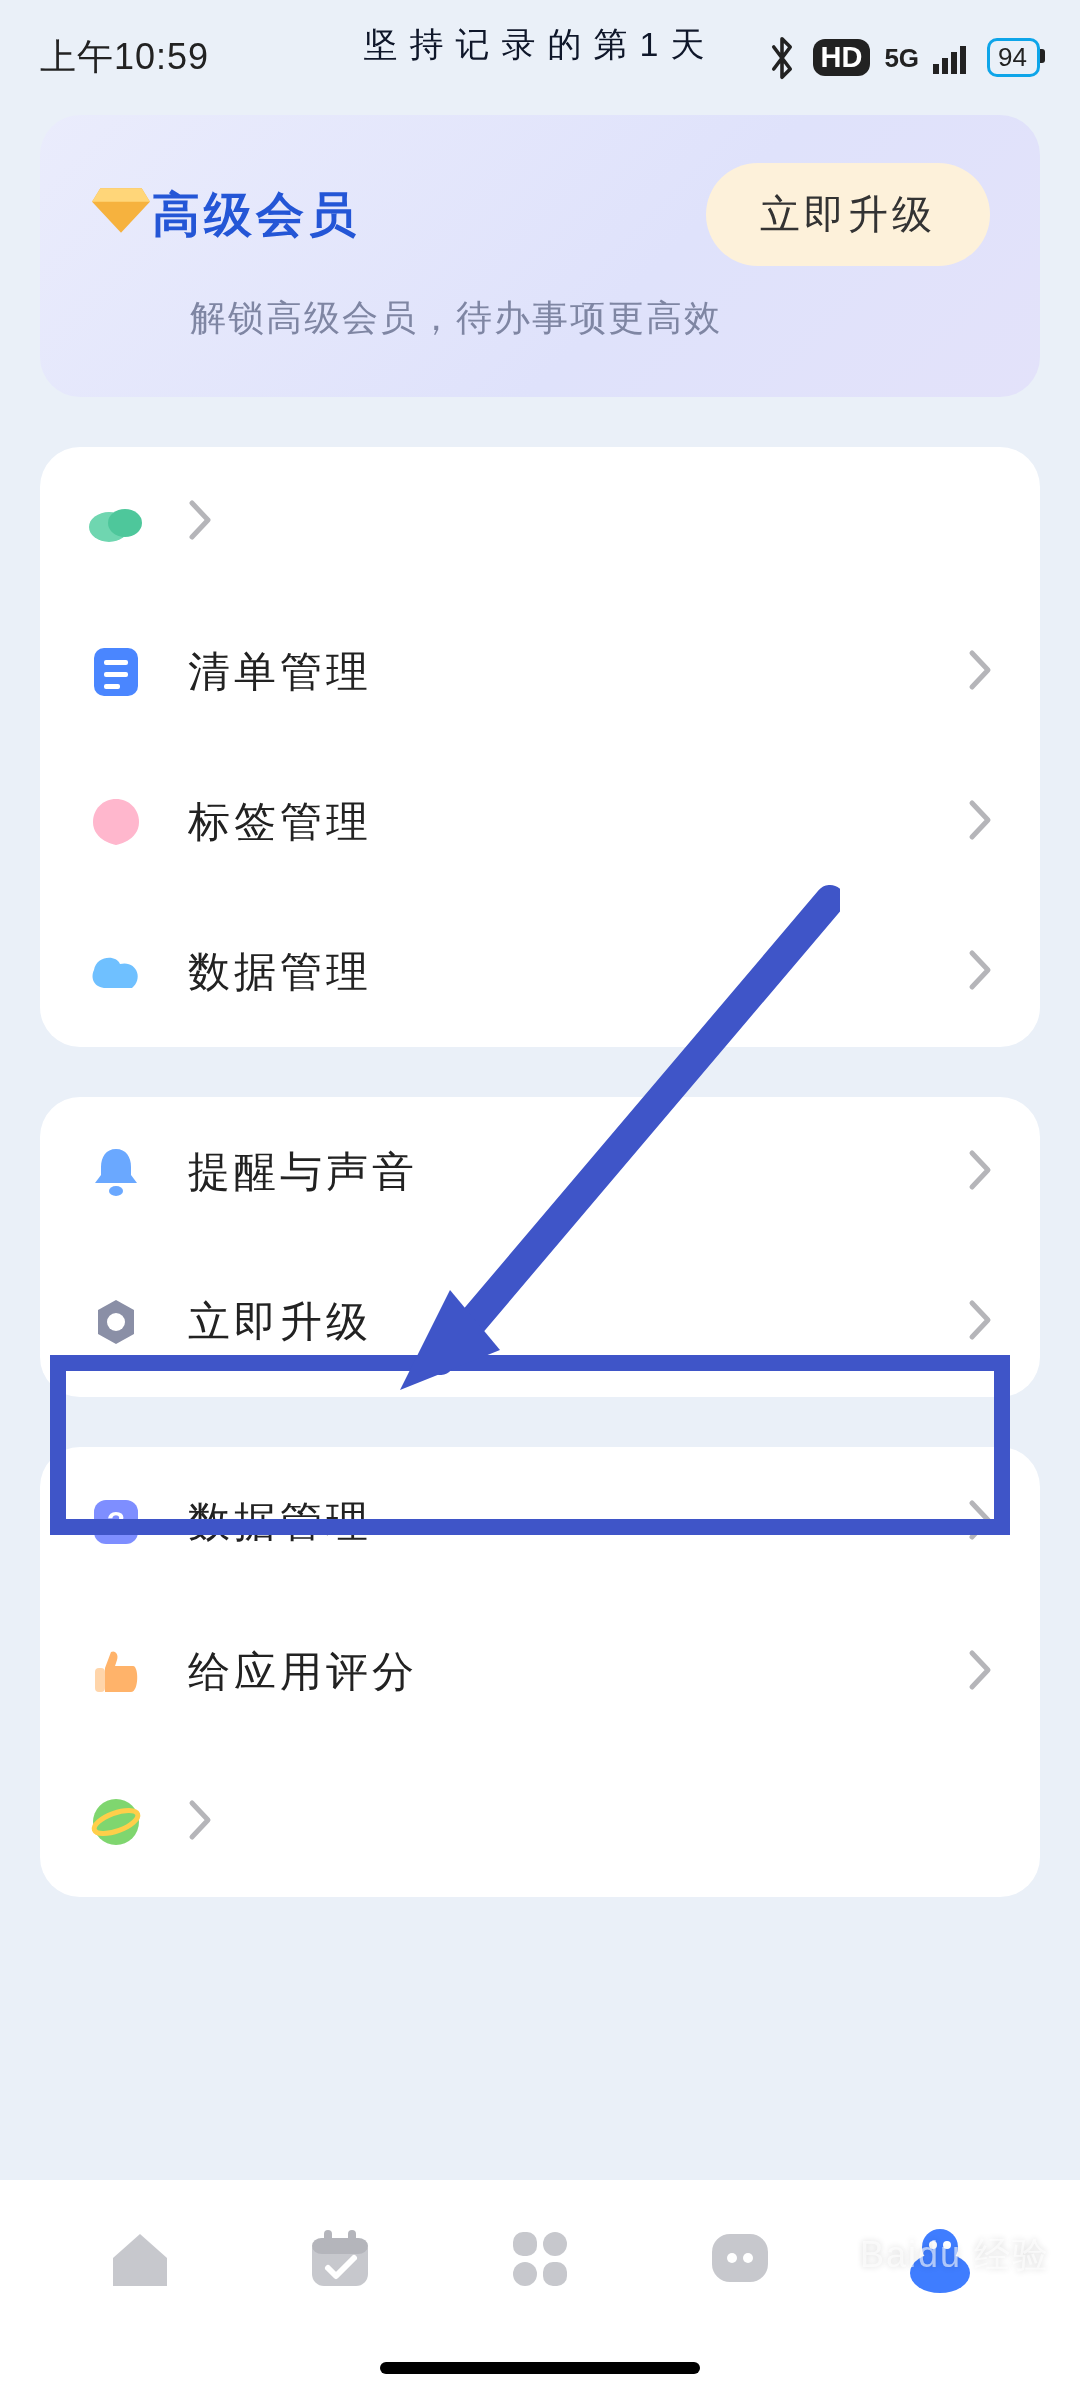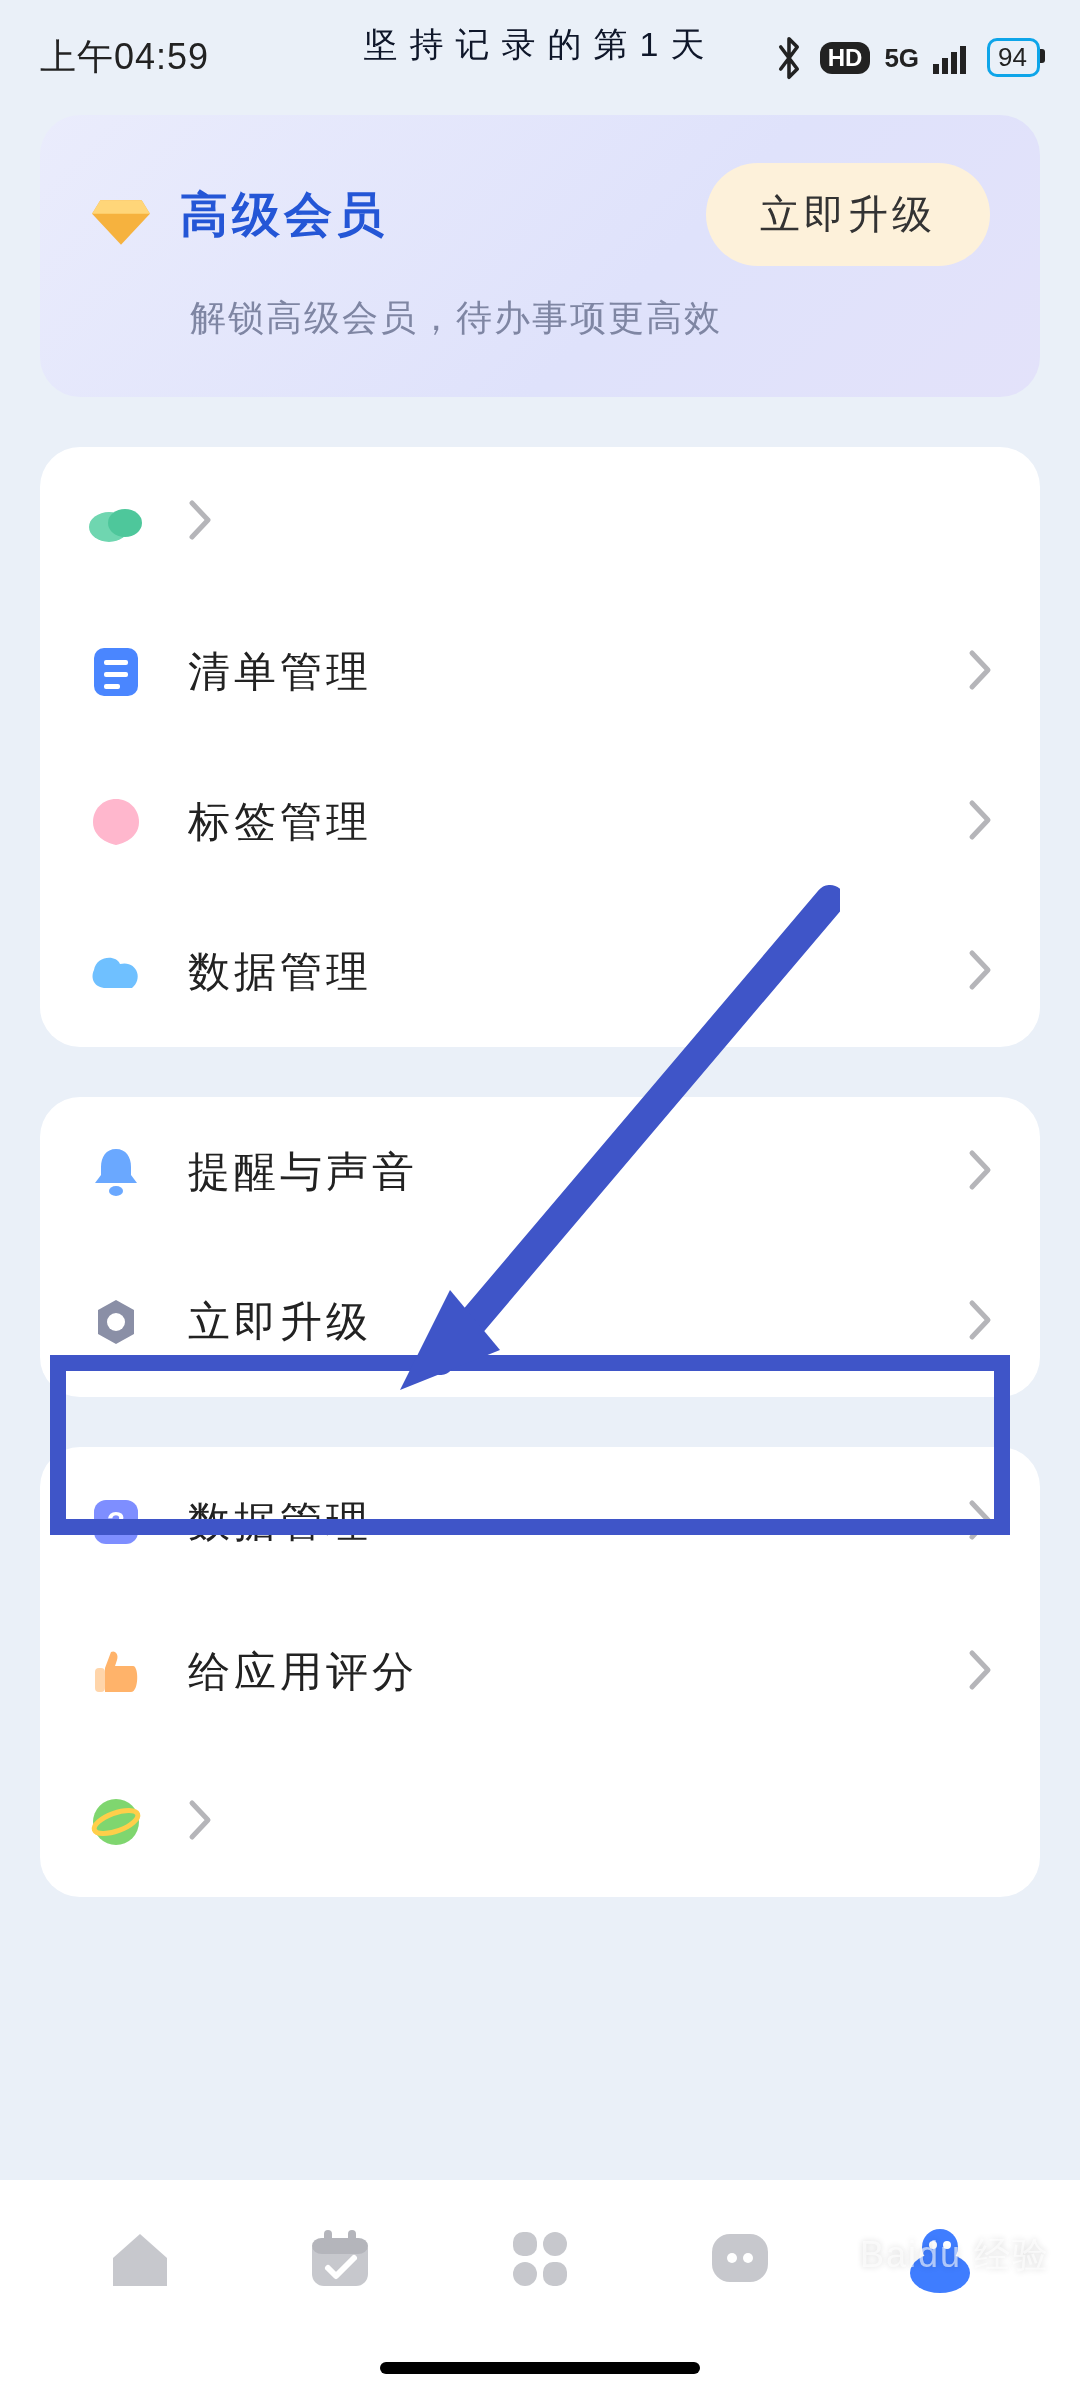--- a/index.html
+++ b/index.html
@@ -44,21 +44,21 @@
     display: flex;
     flex-direction: column;
     gap: 28px;
     margin-bottom: 50px;
   }
   .premium-top {
     display: flex;
     align-items: center;
     justify-content: space-between;
   }
-  .premium-left { display: flex; align-items: flex-end; gap: 28px; }
+  .premium-left { display: flex; align-items: flex-start; }
   .premium-title {
     color: #2456d6;
     font-size: 48px;
     font-weight: 700;
     letter-spacing: 4px;
   }
   .premium-sub {
     color: #7f86a3;
     font-size: 36px;
     padding-left: 100px;
@@ -147,29 +147,29 @@
     color: rgba(255,255,255,0.6);
     font-size: 36px;
     text-shadow: 0 0 6px rgba(0,0,0,0.15);
     letter-spacing: 2px;
   }
 </style>
 </head>
 <body>
 
 <div class="status-bar">
-  <div class="status-left">上午04:59</div>
+  <div class="status-left">上午10:59</div>
   <div class="status-tagline">坚持记录的第1天</div>
   <div class="status-right">
     <span class="sb-ic">
       <svg width="34" height="44" viewBox="0 0 24 32">
           <path d="M6 8 L18 24 L12 30 L12 2 L18 8 L6 24" fill="none" stroke="#222" stroke-width="2.6" stroke-linejoin="round" stroke-linecap="round"></path>
         </svg>
     </span>
-    <span class="sb-ic" style="background:#222;color:#fff;border-radius:12px;padding:2px 8px;font-size:24px;font-weight:700;">HD</span>
+    <span class="sb-ic" style="background:#222;color:#fff;border-radius:12px;padding:2px 8px;font-size:29px;font-weight:700;">HD</span>
     <span class="sb-ic" style="font-size:26px;font-weight:600;line-height:1;">5G</span>
     <span class="sb-ic">
       <svg width="40" height="32" viewBox="0 0 40 32">
           <rect x="0" y="22" width="6" height="10" fill="#222"></rect>
           <rect x="9" y="16" width="6" height="16" fill="#222"></rect>
           <rect x="18" y="10" width="6" height="22" fill="#222"></rect>
           <rect x="27" y="4" width="6" height="28" fill="#222"></rect>
         </svg>
     </span>
     <span class="sb-ic" style="border:3px solid #0ea5e9;border-radius:10px;padding:1px 10px 1px 8px;font-size:26px;position:relative;">

